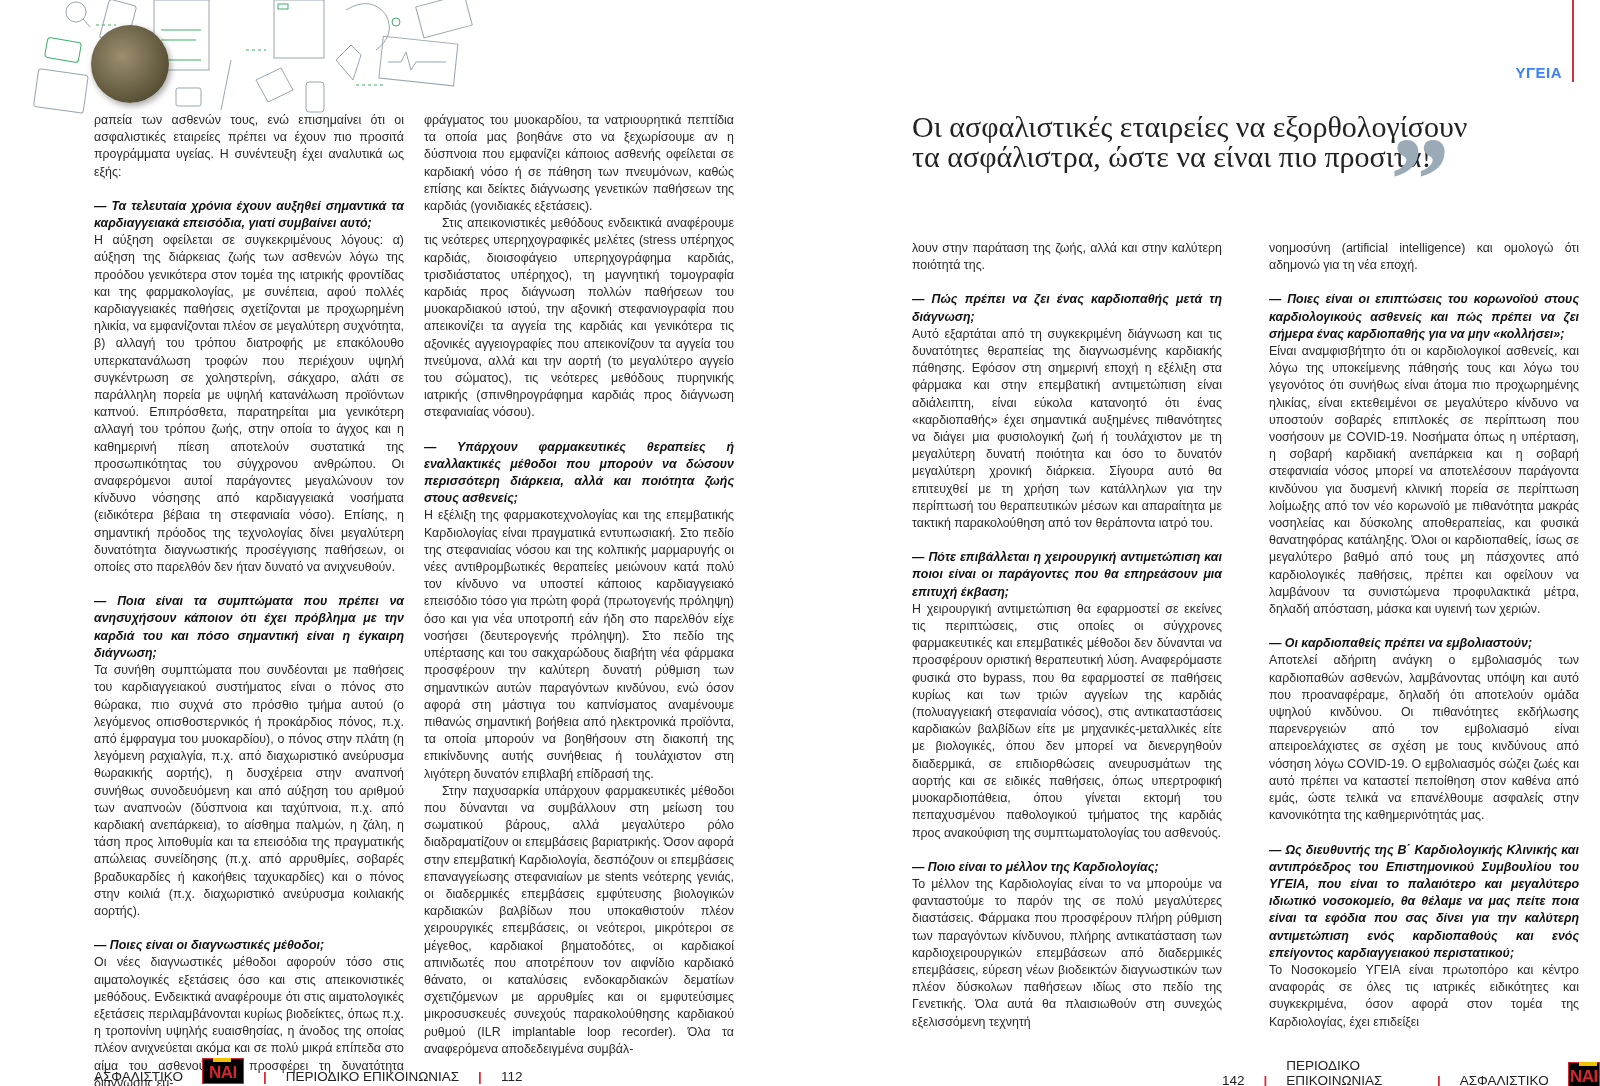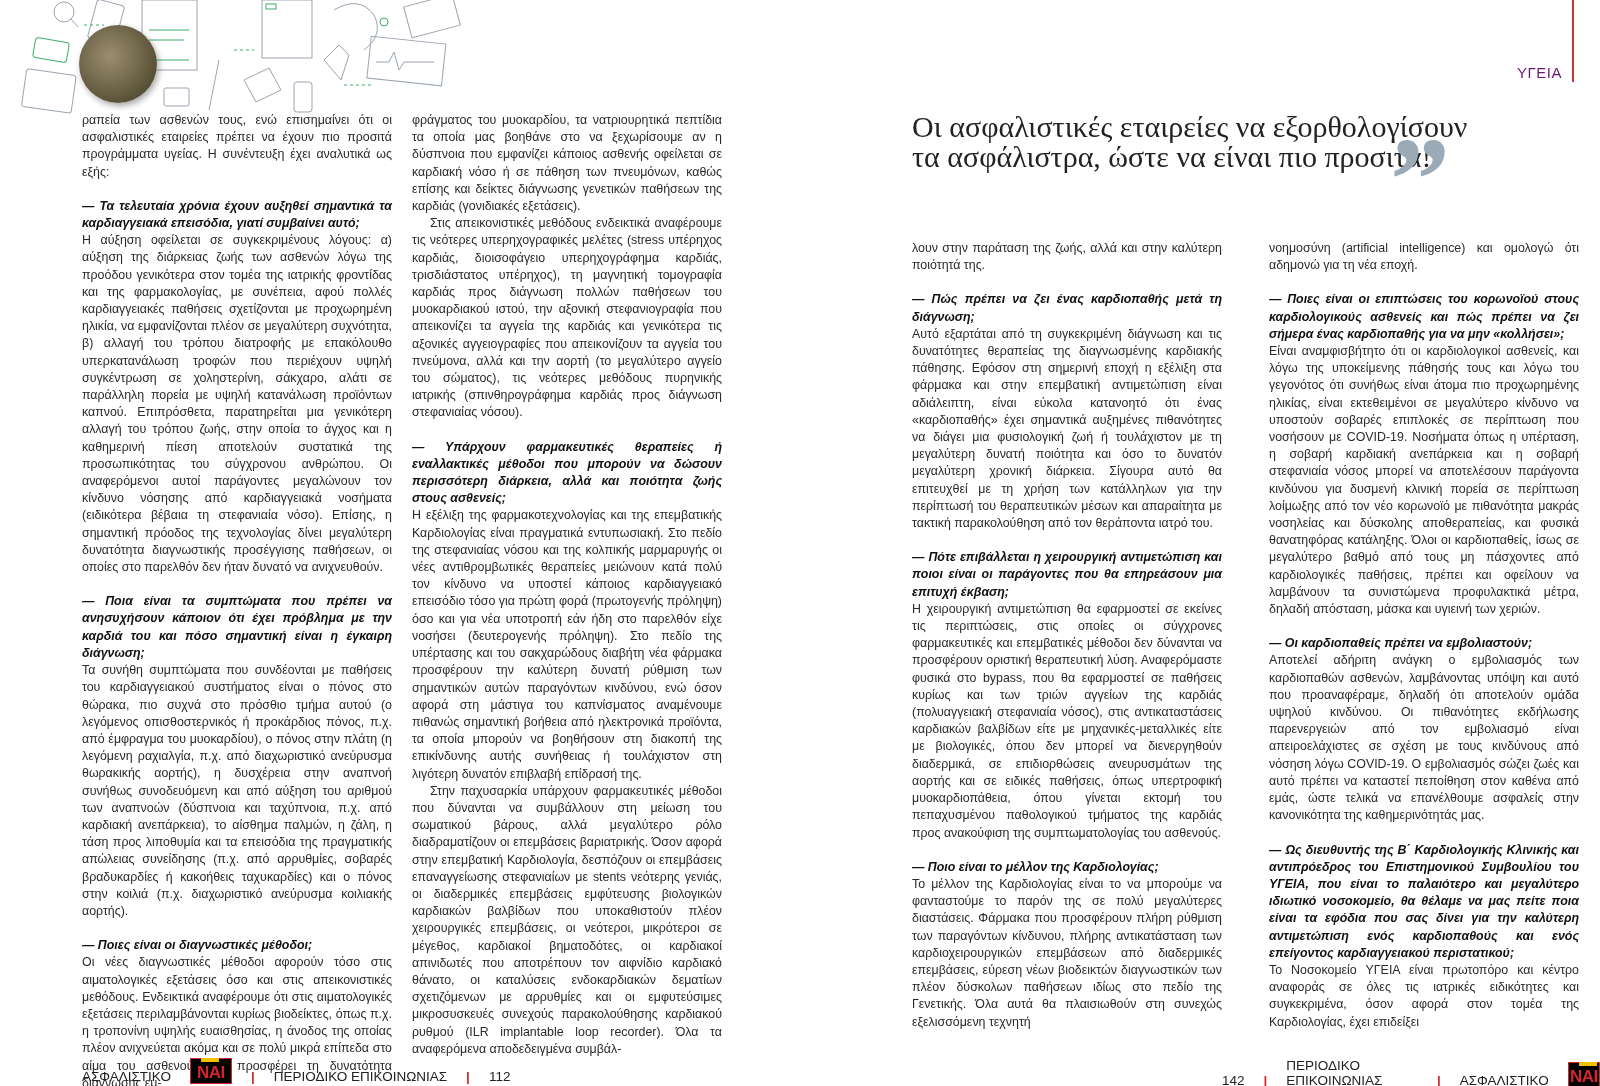--- a/index.html
+++ b/index.html
@@ -1,29 +1,29 @@
 <!DOCTYPE html>
 <html><head>
 <meta charset="utf-8">
 <style>
   html,body{margin:0;padding:0;}
   body{width:1600px;height:1086px;background:#fff;position:relative;overflow:hidden;
        font-family:"Liberation Sans","DejaVu Sans",sans-serif;color:#2a2a2a;}
   .page{position:absolute;top:0;height:1086px;width:800px;}
-  .left{left:4px;padding-left:12px;}
+  .left{left:16px;padding-left:12px;}
   .right{left:800px;}
   .banner{position:absolute;left:0;top:0;width:460px;height:118px;overflow:hidden;}
   .medal{position:absolute;left:75px;top:25px;width:78px;height:78px;border-radius:50%;
          background:radial-gradient(circle at 40% 40%,#9c8f6f,#5a5238 70%,#3a3424);
          box-shadow:2px 3px 6px rgba(0,0,0,.35);}
   .col{position:absolute;font-size:12.4px;line-height:17.2px;text-align:justify;}
   .col p{margin:0;}
   .col p.indent{text-indent:18px;}
   .q{font-weight:bold;font-style:italic;margin-top:17px !important;color:#111;}
-  .section-tag{position:absolute;right:38px;top:64px;font-weight:normal;font-size:15px;letter-spacing:.5px;color:#701a75;text-align:center;}
+  .section-tag{position:absolute;right:38px;top:64px;font-weight:bold;font-size:15px;letter-spacing:.5px;color:#3b82f6;text-align:center;}
   .tag-bar{position:absolute;right:26px;top:0;width:2px;height:82px;background:#c9343d;}
   .pull{position:absolute;left:912px;top:112px;width:560px;font-family:"Liberation Serif","DejaVu Serif",serif;
         font-size:30px;line-height:30px;color:#222;}
   .quote-mark{position:absolute;left:1390px;top:130px;font-family:"Liberation Serif",serif;font-size:120px;
         line-height:100px;color:#9aaab6;font-weight:bold;}
   .footer{position:absolute;top:1044px;font-size:13.5px;color:#222;display:flex;align-items:flex-end;gap:19px;margin-top:14px;}
   .sep{color:#d42630;font-weight:bold;}
   .nai{display:inline-flex;flex-direction:column;align-items:center;justify-content:center;
        border:1px solid #d42630;width:40px;height:24px;background:#000000;position:relative;}
   .nai .nai-top{position:absolute;top:-1px;left:10px;width:18px;height:4px;background:#f2c200;}

